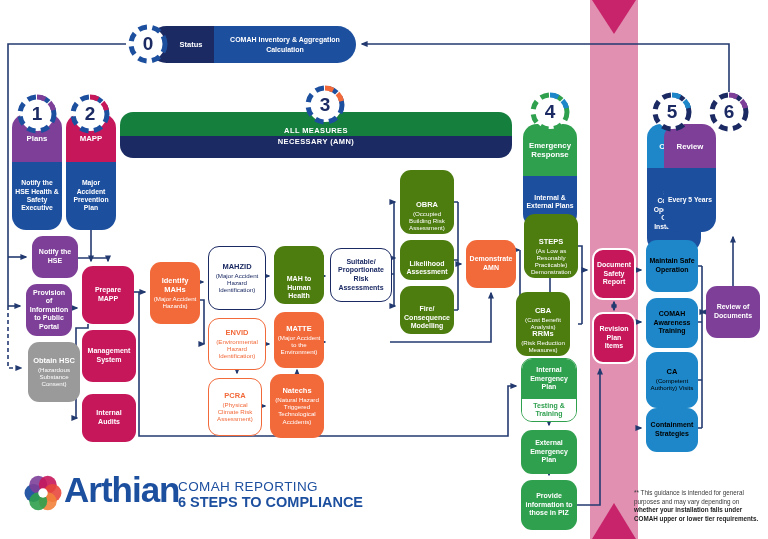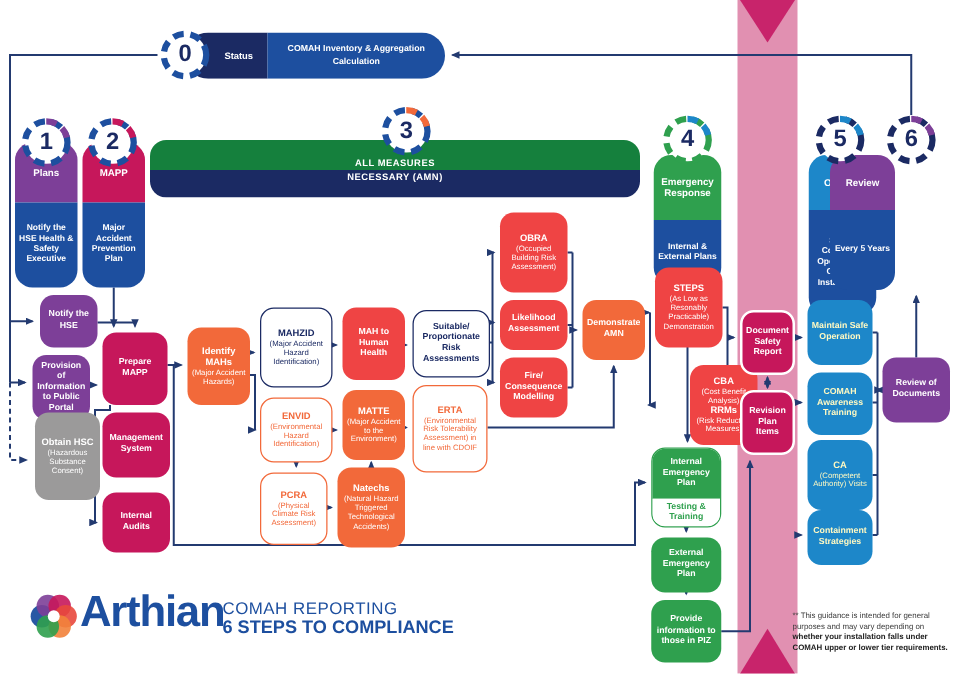--- a/index.html
+++ b/index.html
@@ -12,27 +12,27 @@
   .band .tri-bot{position:absolute;bottom:0;left:2px;width:0;height:0;
     border-left:22px solid transparent;border-right:22px solid transparent;border-bottom:36px solid #c8246b;}
   
   #wires{position:absolute;left:0;top:0;z-index:5;}
   
   .nd{position:absolute;z-index:10;border-radius:11px;display:flex;flex-direction:column;
       align-items:center;justify-content:center;text-align:center;padding:3px;box-sizing:border-box;}
   .t{font-size:7.5px;font-weight:700;line-height:1.18;}
   .s{font-size:6.2px;font-weight:500;line-height:1.15;}
   .x{font-size:7px;font-weight:600;line-height:1.22;}
-  .navy{background:#ef4444;color:#fff;}
+  .navy{background:#4d7c0f;color:#fff;justify-content:flex-end;}
   .blue{background:#1d4f9f;color:#fff;}
   .orange{background:#f2693a;color:#fff;}
   .magenta{background:#c6175b;color:#fff;}
   .purple{background:#7d3f98;color:#fff;}
   .green{background:#2fa04e;color:#fff;}
-  .lblue{background:#1d87c9;color:#fef9c3;}
+  .lblue{background:#1d87c9;color:#000000;}
   .grey{background:#9b9a9a;color:#fff;}
   .ol-navy{background:#fff;border:1.5px solid #1b2a63;color:#1b2a63;}
   .ol-orange{background:#fff;border:1.5px solid #f2693a;color:#f2693a;}
   .pinkbox{background:#c6175b;border:2px solid #fff;color:#fff;}
   
   .col{position:absolute;z-index:10;display:flex;flex-direction:column;}
   .col .hd{border-radius:14px 14px 0 0;display:flex;align-items:center;justify-content:center;
            text-align:center;font-size:7.8px;font-weight:700;color:#fff;padding:2px;box-sizing:border-box;}
   .col .bd{border-radius:0 0 14px 14px;display:flex;align-items:center;justify-content:center;
            text-align:center;font-size:6.8px;font-weight:600;color:#fff;padding:3px;box-sizing:border-box;line-height:1.25;}
@@ -240,21 +240,21 @@
     <div class="hd purple" style="height:44px">Review</div>
     <div class="bd blue" style="height:64px">Every 5 Years</div>
   </div>
 
   <div class="nd purple" style="left:32px;top:236px;width:46px;height:42px">
     <span class="x">Notify the HSE</span>
   </div>
   <div class="nd purple" style="left:26px;top:284px;width:46px;height:52px">
     <span class="x">Provision of Information to Public Portal</span>
   </div>
-  <div class="nd grey" style="left:28px;top:330px;width:52px;height:70px">
+  <div class="nd grey" style="left:28px;top:342px;width:52px;height:60px">
     <span class="t">Obtain HSC</span>
     <span class="s">(Hazardous Substance Consent)</span>
   </div>
   <div class="nd magenta" style="left:82px;top:266px;width:52px;height:58px">
     <span class="x">Prepare MAPP</span>
   </div>
   <div class="nd magenta" style="left:82px;top:330px;width:54px;height:52px">
     <span class="x">Management System</span>
   </div>
   <div class="nd magenta" style="left:82px;top:394px;width:54px;height:48px">
@@ -276,24 +276,20 @@
     <span class="x">Suitable/ Proportionate Risk Assessments</span>
   </div>
   <div class="nd ol-orange" style="left:208px;top:318px;width:58px;height:52px">
     <span class="t">ENVID</span>
     <span class="s">(Environmental Hazard Identification)</span>
   </div>
   <div class="nd orange" style="left:274px;top:312px;width:50px;height:56px">
     <span class="t">MATTE</span>
     <span class="s">(Major Accident to the Environment)</span>
   </div>
-  <div class="nd ol-orange" style="left:330px;top:308px;width:60px;height:70px">
-    <span class="t">ERTA</span>
-    <span class="s">(Environmental Risk Tolerability Assessment) in line with CDOIF</span>
-  </div>
   <div class="nd ol-orange" style="left:208px;top:378px;width:54px;height:58px">
     <span class="t">PCRA</span>
     <span class="s">(Physical Climate Risk Assessment)</span>
   </div>
   <div class="nd orange" style="left:270px;top:374px;width:54px;height:64px">
     <span class="t">Natechs</span>
     <span class="s">(Natural Hazard Triggered Technological Accidents)</span>
   </div>
   <div class="nd navy" style="left:400px;top:170px;width:54px;height:64px">
     <span class="t">OBRA</span>
@@ -305,21 +301,21 @@
   <div class="nd navy" style="left:400px;top:286px;width:54px;height:48px">
     <span class="x">Fire/ Consequence Modelling</span>
   </div>
   <div class="nd orange" style="left:466px;top:240px;width:50px;height:48px">
     <span class="x">Demonstrate AMN</span>
   </div>
   <div class="nd navy" style="left:524px;top:214px;width:54px;height:64px">
     <span class="t">STEPS</span>
     <span class="s">(As Low as Resonably Practicable) Demonstration</span>
   </div>
-  <div class="nd navy" style="left:552px;top:292px;width:54px;height:64px">
+  <div class="nd navy" style="left:516px;top:292px;width:54px;height:64px">
     <span class="t">CBA</span>
     <span class="s">(Cost Benefit Analysis)</span>
     <span class="t">RRMs</span>
     <span class="s">(Risk Reduction Measures)</span>
   </div>
 
   <div class="nd pinkbox" style="left:592px;top:248px;width:44px;height:52px">
     <span class="x">Document Safety Report</span>
   </div>
   <div class="nd pinkbox" style="left:592px;top:312px;width:44px;height:52px">

